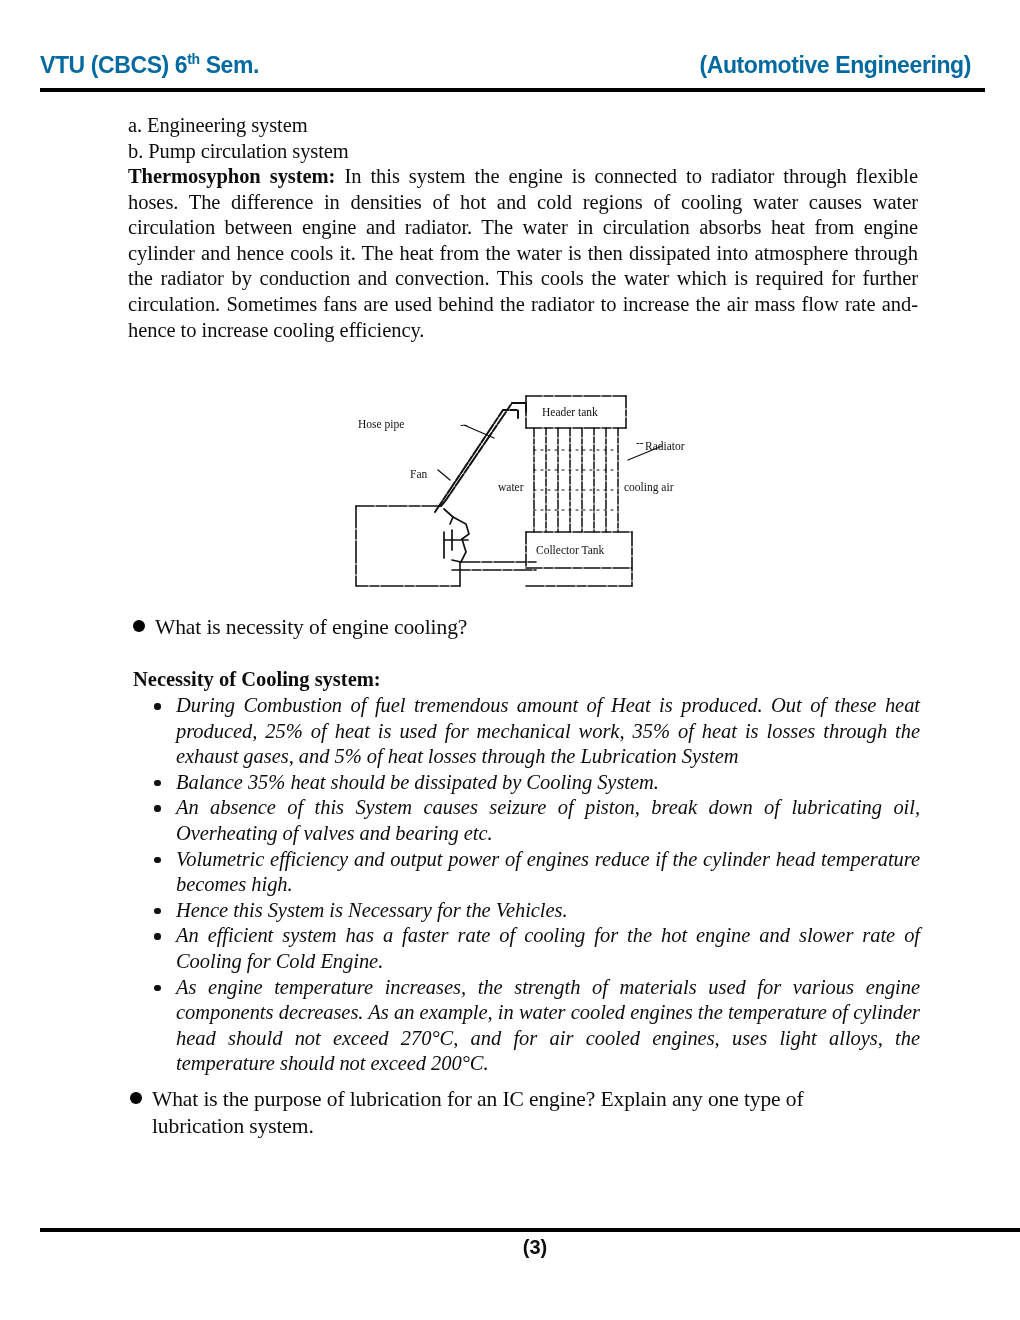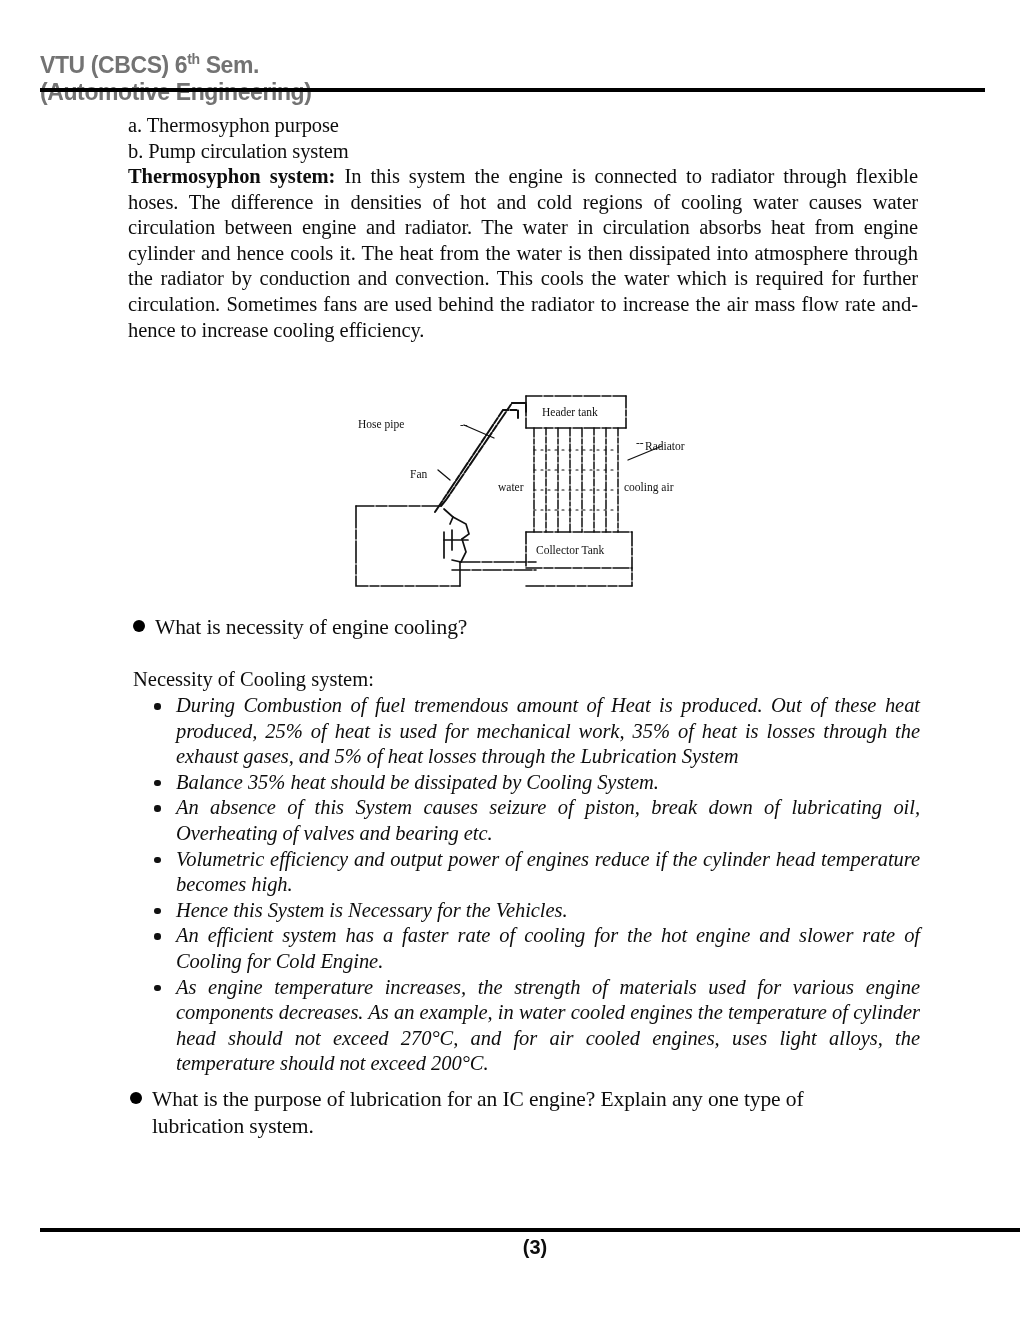--- a/index.html
+++ b/index.html
@@ -29,22 +29,21 @@
     left: 40px;
     top: 52px;
     width: 945px;
     display: flex;
     justify-content: space-between;
     align-items: baseline;
     font-family: "Liberation Sans", "DejaVu Sans", sans-serif;
     font-weight: bold;
     font-size: 23px;
     letter-spacing: -0.4px;
-    color: #737373;
-    flex-direction: column;
+    color: #0369a1;
   }
   .header-left { white-space: nowrap; }
   .header-left sup {
     font-size: 14px;
     vertical-align: super;
     line-height: 0;
   }
   .header-right {
     white-space: nowrap;
     margin-right: 14px;
@@ -177,21 +176,21 @@
 
 <div class="page">
 
   <div class="header">
     <div class="header-left"><span>VTU (CBCS) 6</span><sup>th</sup><span> Sem.</span></div>
     <div class="header-right">(Automotive Engineering)</div>
   </div>
   <div class="rule-top"></div>
 
   <div class="content">
-    <div class="line">a. Thermosyphon purpose</div>
+    <div class="line">a. Engineering system</div>
     <div class="line">b. Pump circulation system</div>
     <p class="para"><b>Thermosyphon system:</b><span> In this system the engine is connected to radiator through flexible hoses. The difference in densities of hot and cold regions of cooling water causes water circulation between engine and radiator. The water in circulation absorbs heat from engine cylinder and hence cools it. The heat from the water is then dissipated into atmosphere through the radiator by conduction and convection. This cools the water which is required for further circulation. Sometimes fans are used behind the radiator to increase the air mass flow rate and- hence to increase cooling efficiency.</span></p>
   </div>
 
   <div class="figure">
     <svg width="360" height="222" viewBox="0 0 360 222" xmlns="http://www.w3.org/2000/svg">
       <g stroke="#111" fill="none" stroke-width="1.6" stroke-linecap="round">
 
         <g>
           <path d="M16 134 L16 214 L120 214" stroke-dasharray="22 2 9 2"></path>
@@ -266,21 +265,21 @@
       <text class="fig-label" x="284" y="119">cooling air</text>
       <text class="fig-label" x="196" y="182">Collector Tank</text>
     </svg>
   </div>
 
   <div class="q-heading" style="left:133px; top:614px; width:620px;">
     <span class="q-bullet"></span>
     <span class="q-text">What is necessity of engine cooling?</span>
   </div>
 
-  <div class="subhead" style="left:133px; top:667px;">Necessity of Cooling system:</div>
+  <div class="subhead" style="left:133px; top:667px;font-weight:bold;">Necessity of Cooling system:</div>
 
   <ul class="bullets" style="top:693px;">
     <li>During Combustion of fuel tremendous amount of Heat is produced. Out of these heat produced, 25% of heat is used for mechanical work, 35% of heat is losses through the exhaust gases, and 5% of heat losses through the Lubrication System</li>
     <li>Balance 35% heat should be dissipated by Cooling System.</li>
     <li>An absence of this System causes seizure of piston, break down of lubricating oil, Overheating of valves and bearing etc.</li>
     <li>Volumetric efficiency and output power of engines reduce if the cylinder head temperature becomes high.</li>
     <li>Hence this System is Necessary for the Vehicles.</li>
     <li>An efficient system has a faster rate of cooling for the hot engine and slower rate of Cooling for Cold Engine.</li>
     <li>As engine temperature increases, the strength of materials used for various engine components decreases. As an example, in water cooled engines the temperature of cylinder head should not exceed 270°C, and for air cooled engines, uses light alloys, the temperature should not exceed 200°C.</li>
   </ul>

